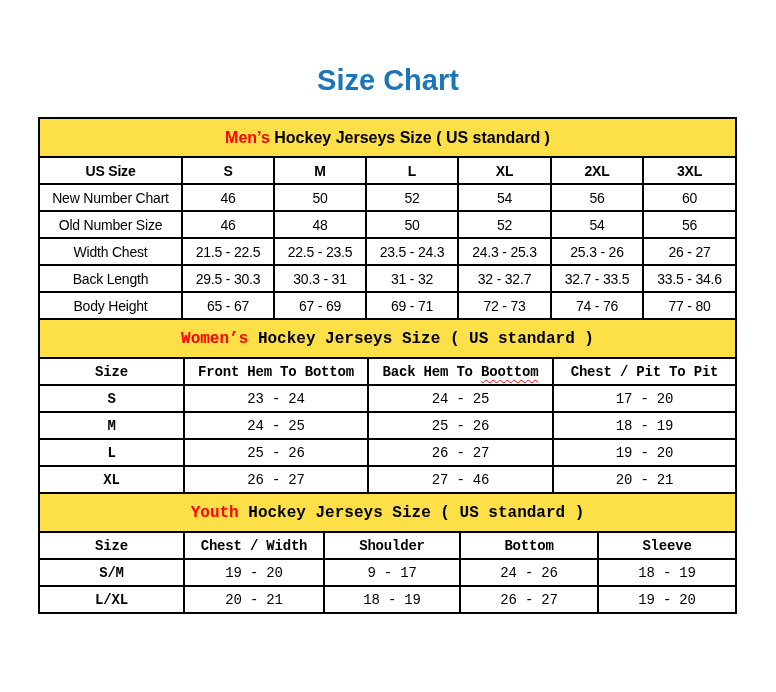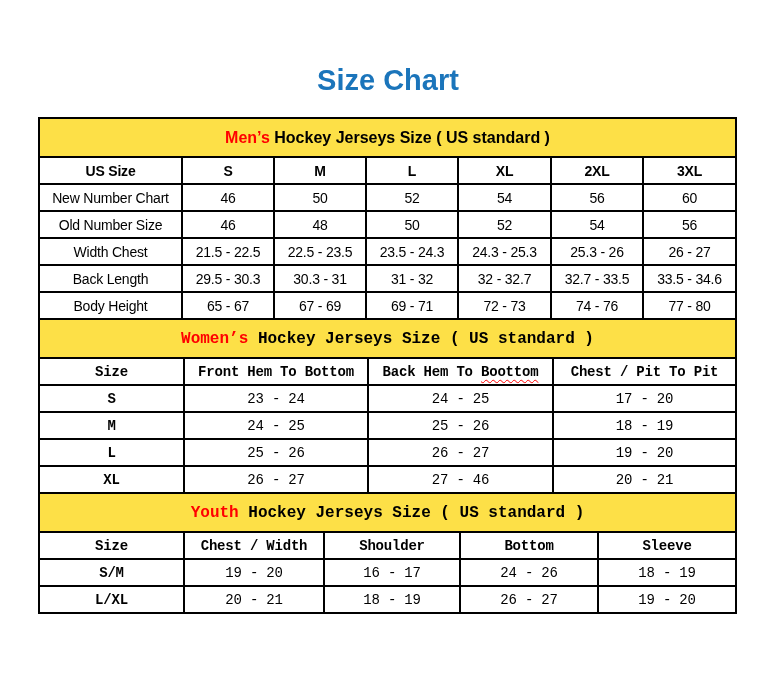--- a/index.html
+++ b/index.html
@@ -217,21 +217,21 @@
           <tr>
             <th>Size</th>
             <th>Chest / Width</th>
             <th>Shoulder</th>
             <th>Bottom</th>
             <th>Sleeve</th>
           </tr>
           <tr>
             <td class="bold">S/M</td>
             <td>19 - 20</td>
-            <td>16 - 17</td>
+            <td>9 - 17</td>
             <td>24 - 26</td>
             <td>18 - 19</td>
           </tr>
           <tr>
             <td class="bold">L/XL</td>
             <td>20 - 21</td>
             <td>18 - 19</td>
             <td>26 - 27</td>
             <td>19 - 20</td>
           </tr>

